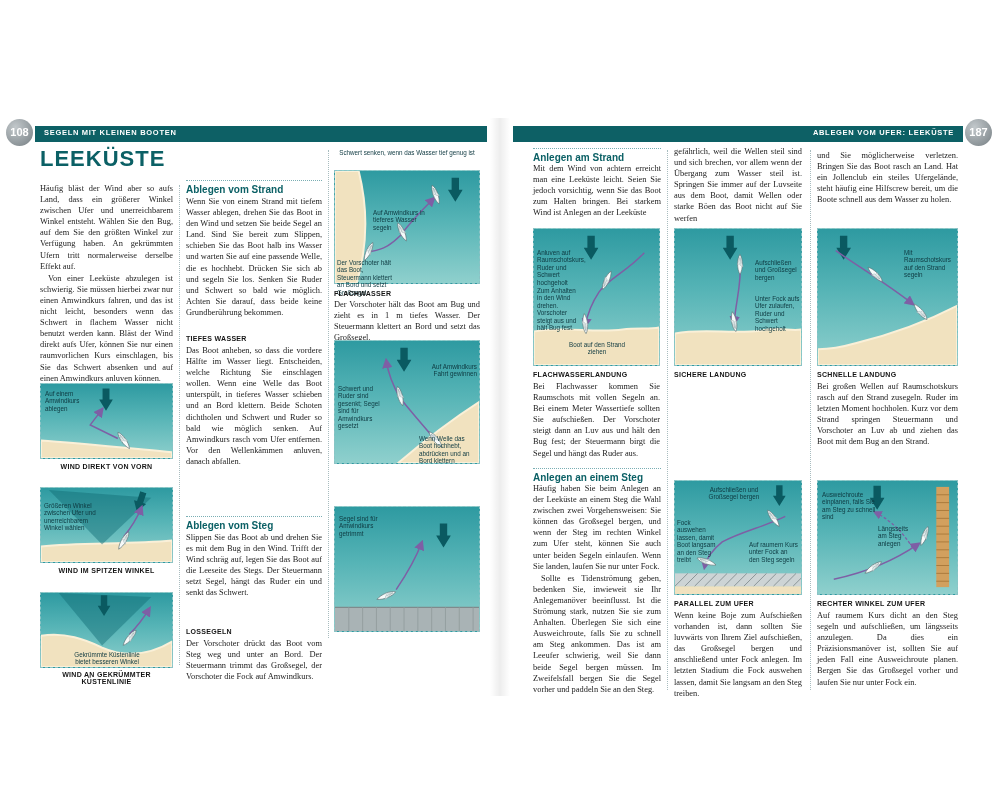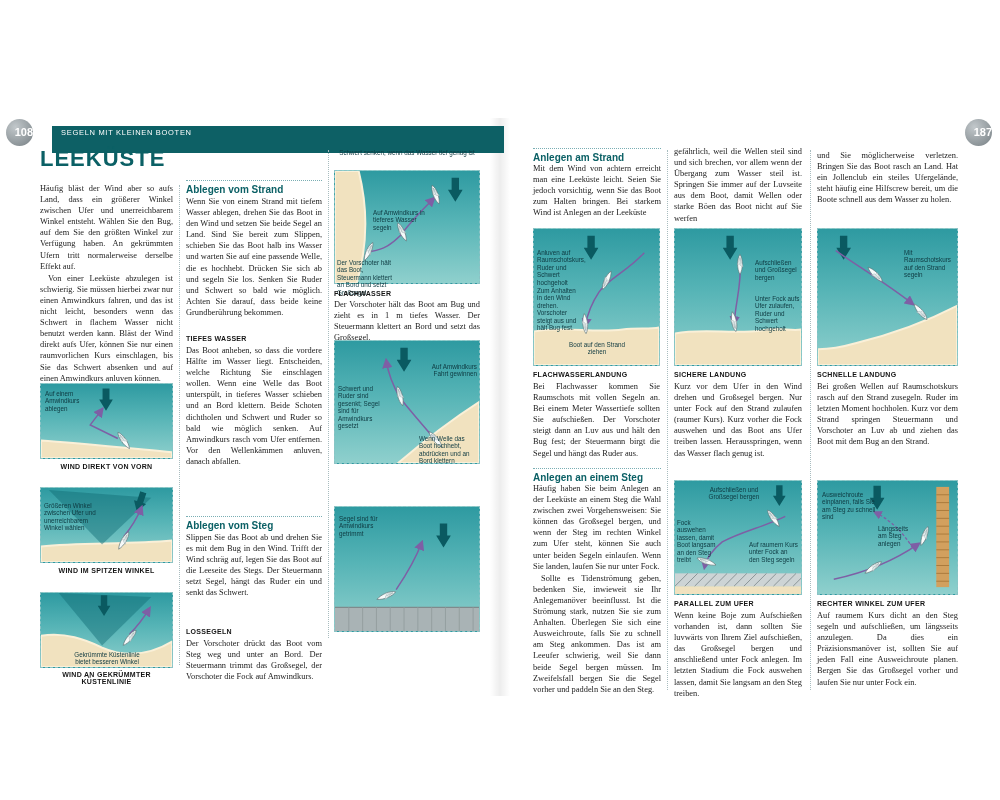--- a/index.html
+++ b/index.html
@@ -1,26 +1,26 @@
 <!DOCTYPE html>
 <html><head>
 <meta charset="utf-8">
 <style>
   * { margin:0; padding:0; box-sizing:border-box; }
   html,body { background:#ffffff; }
   body { font-family:"Liberation Sans",sans-serif; }
   .canvas { position:relative; width:1000px; height:800px; background:#fff; overflow:hidden; }
   .abs { position:absolute; }
-  .hbar { height:27px; background:#0d6065; color:#fff; font-size:7.5px; font-weight:normal;
-          letter-spacing:.7px; line-height:13px;margin-left:17px; }
+  .hbar { height:16px; background:#0d6065; color:#fff; font-size:7.5px; font-weight:bold;
+          letter-spacing:.7px; line-height:13px; }
   .hbar.left { padding-left:9px; }
   .hbar.right { text-align:right; padding-right:9px; }
   .page-circle { width:27px; height:27px; border-radius:50%;
           background:radial-gradient(circle at 35% 30%, #c2c8cb, #8d9599 70%, #747c80);
-          color:#fff; font-size:11px; font-weight:bold; text-align:right; line-height:27px; }
+          color:#fff; font-size:11px; font-weight:bold; text-align:center; line-height:27px; }
   .title { color:#0b6065; font-size:22px; font-weight:bold; letter-spacing:1px; }
   .h2 { color:#0b6065; font-size:10px; font-weight:bold; border-top:1px dotted #79aeb3; padding-top:3px; }
   .cap { font-size:7px; font-weight:bold; color:#151515; letter-spacing:.3px; }
   .cap.center { text-align:center; }
   .body { font-family:"Liberation Serif",serif; font-size:8.4px; line-height:1.32; color:#222;
           text-align:justify; overflow-wrap:break-word; }
   .body p + p { text-indent:8px; margin-top:1px; }
   .diagram { background:linear-gradient(180deg,#2e9aa1 0%, #56b4b6 45%, #8fd0cd 100%);
           border:1px dashed #8cc3c5; }
   .diagram svg { position:absolute; inset:0; width:100%; height:100%; }
@@ -46,20 +46,21 @@
     </symbol>
   </defs>
 </svg>
 
 <div class="canvas">
 
   <div class="abs gutter" style="left:490px;top:118px;width:20px;height:578px"></div>
 
   <div class="abs page-circle" style="left:6px;top:119px">108</div>
   <div class="abs hbar left" style="left:35px;top:126px;width:452px">SEGELN MIT KLEINEN BOOTEN</div>
+  <div class="abs hbar right" style="left:513px;top:126px;width:450px">ABLEGEN VOM UFER: LEEKÜSTE</div>
   <div class="abs page-circle" style="left:965px;top:119px">187</div>
 
   <div class="abs title" style="left:40px;top:146px">LEEKÜSTE</div>
 
   <div class="abs vsep" style="left:179px;top:185px;height:480px"></div>
   <div class="abs vsep" style="left:328px;top:150px;height:488px"></div>
   <div class="abs vsep" style="left:667px;top:150px;height:540px"></div>
   <div class="abs vsep" style="left:810px;top:150px;height:540px"></div>
 
   <div class="abs body" style="left:40px;top:183px;width:133px">
@@ -238,21 +239,20 @@
       <path d="M18,22 C44,40 70,56 96,76" fill="none" stroke="#7e5fa5" stroke-width="1.5" marker-end="url(#m9)"></path>
       <use href="#boat" width="13" height="23" x="-6.5" y="-11.5" transform="translate(58,46) rotate(135)"></use>
       <use href="#boat" width="13" height="23" x="-6.5" y="-11.5" transform="translate(104,84) rotate(140)"></use>
     </svg>
     <div class="dlabel" style="left:86px;top:20px;width:52px">Mit Raumschotskurs auf den Strand segeln</div>
   </div>
 
   <div class="abs cap" style="left:533px;top:371px;width:127px">FLACHWASSERLANDUNG</div>
   <div class="abs body" style="left:533px;top:381px;width:127px">Bei Flachwasser kommen Sie Raumschots mit vollen Segeln an. Bei einem Meter Wassertiefe sollten Sie aufschießen. Der Vorschoter steigt dann an Luv aus und hält den Bug fest; der Steuermann birgt die Segel und hängt das Ruder aus.</div>
   <div class="abs cap" style="left:674px;top:371px;width:128px">SICHERE LANDUNG</div>
-  <div class="abs body" style="left:674px;top:381px;width:128px">Kurz vor dem Ufer in den Wind drehen und Großsegel bergen. Nur unter Fock auf den Strand zulaufen (raumer Kurs). Kurz vorher die Fock auswehen und das Boot ans Ufer treiben lassen. Herausspringen, wenn das Wasser flach genug ist.</div>
   <div class="abs cap" style="left:817px;top:371px;width:141px">SCHNELLE LANDUNG</div>
   <div class="abs body" style="left:817px;top:381px;width:141px">Bei großen Wellen auf Raumschotskurs rasch auf den Strand zusegeln. Ruder im letzten Moment hochholen. Kurz vor dem Strand springen Steuermann und Vorschoter an Luv ab und ziehen das Boot mit dem Bug an den Strand.</div>
 
   <div class="abs h2" style="left:533px;top:468px;width:128px">Anlegen an einem Steg</div>
   <div class="abs body" style="left:533px;top:483px;width:128px">
     <p>Häufig haben Sie beim Anlegen an der Leeküste an einem Steg die Wahl zwischen zwei Vorgehensweisen: Sie können das Großsegel bergen, und wenn der Steg im rechten Winkel zum Ufer steht, können Sie auch unter beiden Segeln einlaufen. Wenn Sie landen, laufen Sie nur unter Fock.</p>
     <p>Sollte es Tidenströmung geben, bedenken Sie, inwieweit sie Ihr Anlegemanöver beeinflusst. Ist die Strömung stark, nutzen Sie sie zum Anhalten. Überlegen Sie sich eine Ausweichroute, falls Sie zu schnell am Steg ankommen. Das ist am Leeufer schwierig, weil Sie dann beide Segel bergen müssen. Im Zweifelsfall bergen Sie die Segel vorher und paddeln Sie an den Steg.</p>
   </div>
 
   <div class="abs diagram" style="left:674px;top:480px;width:128px;height:115px">

